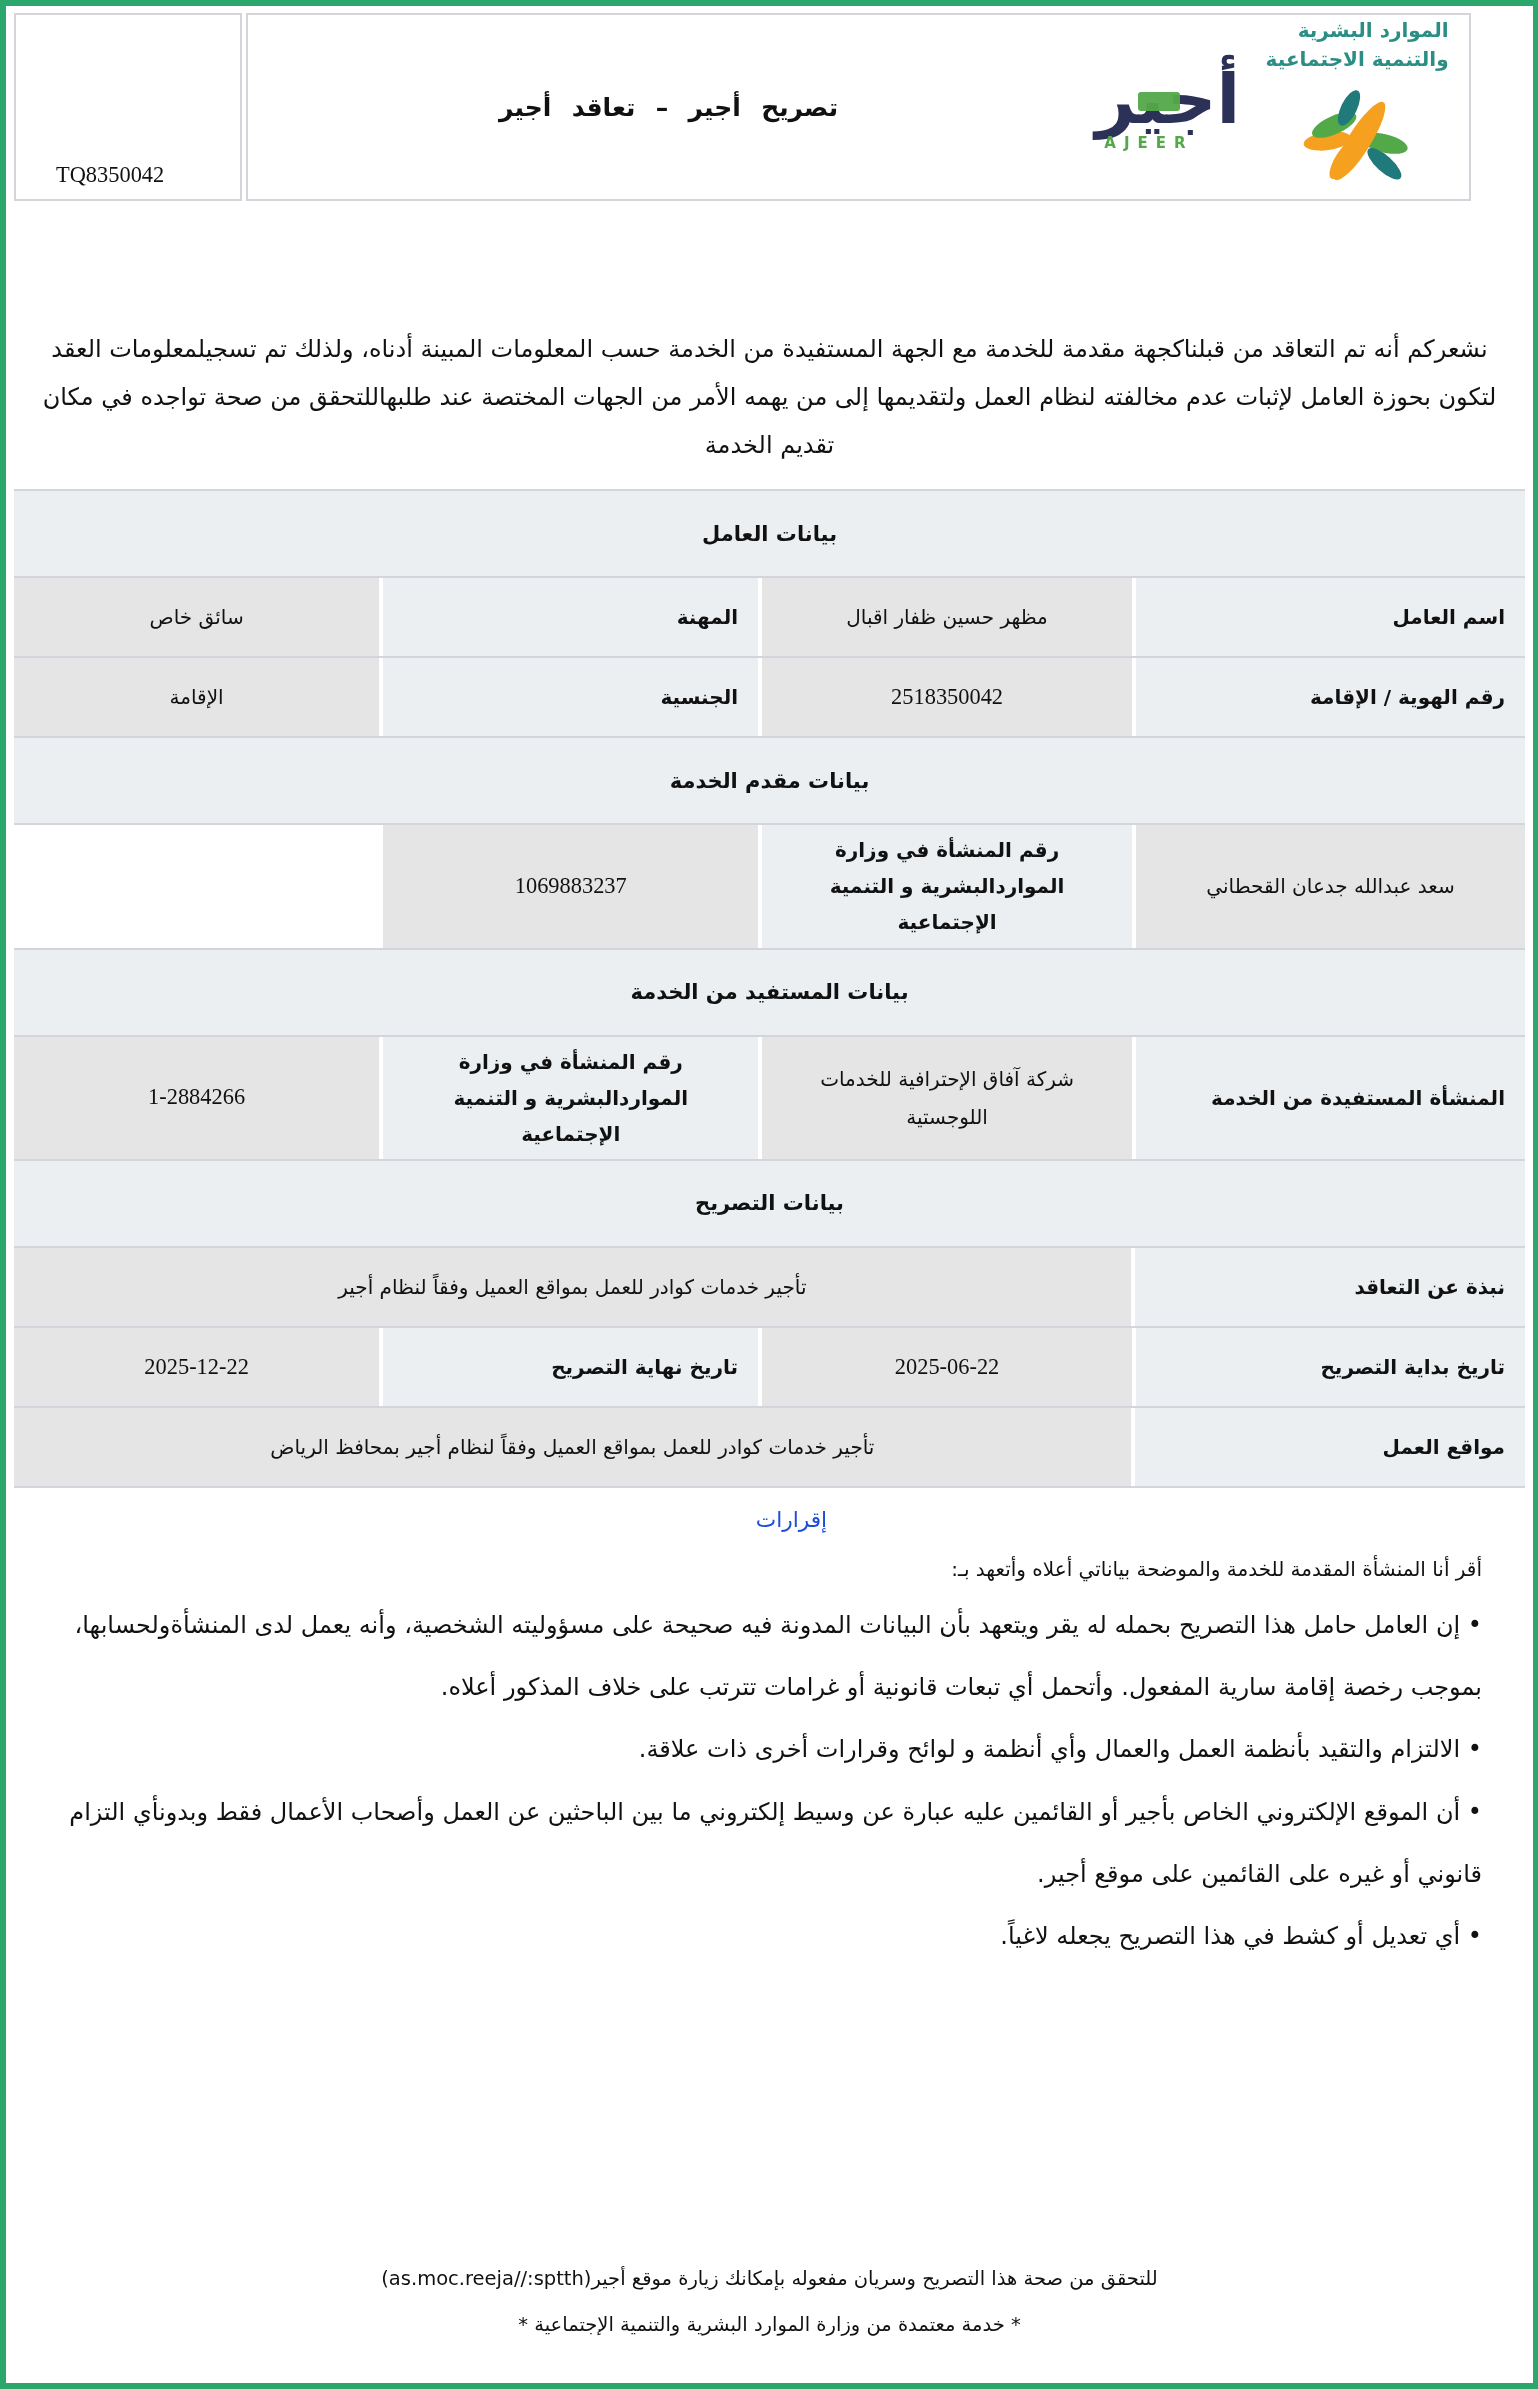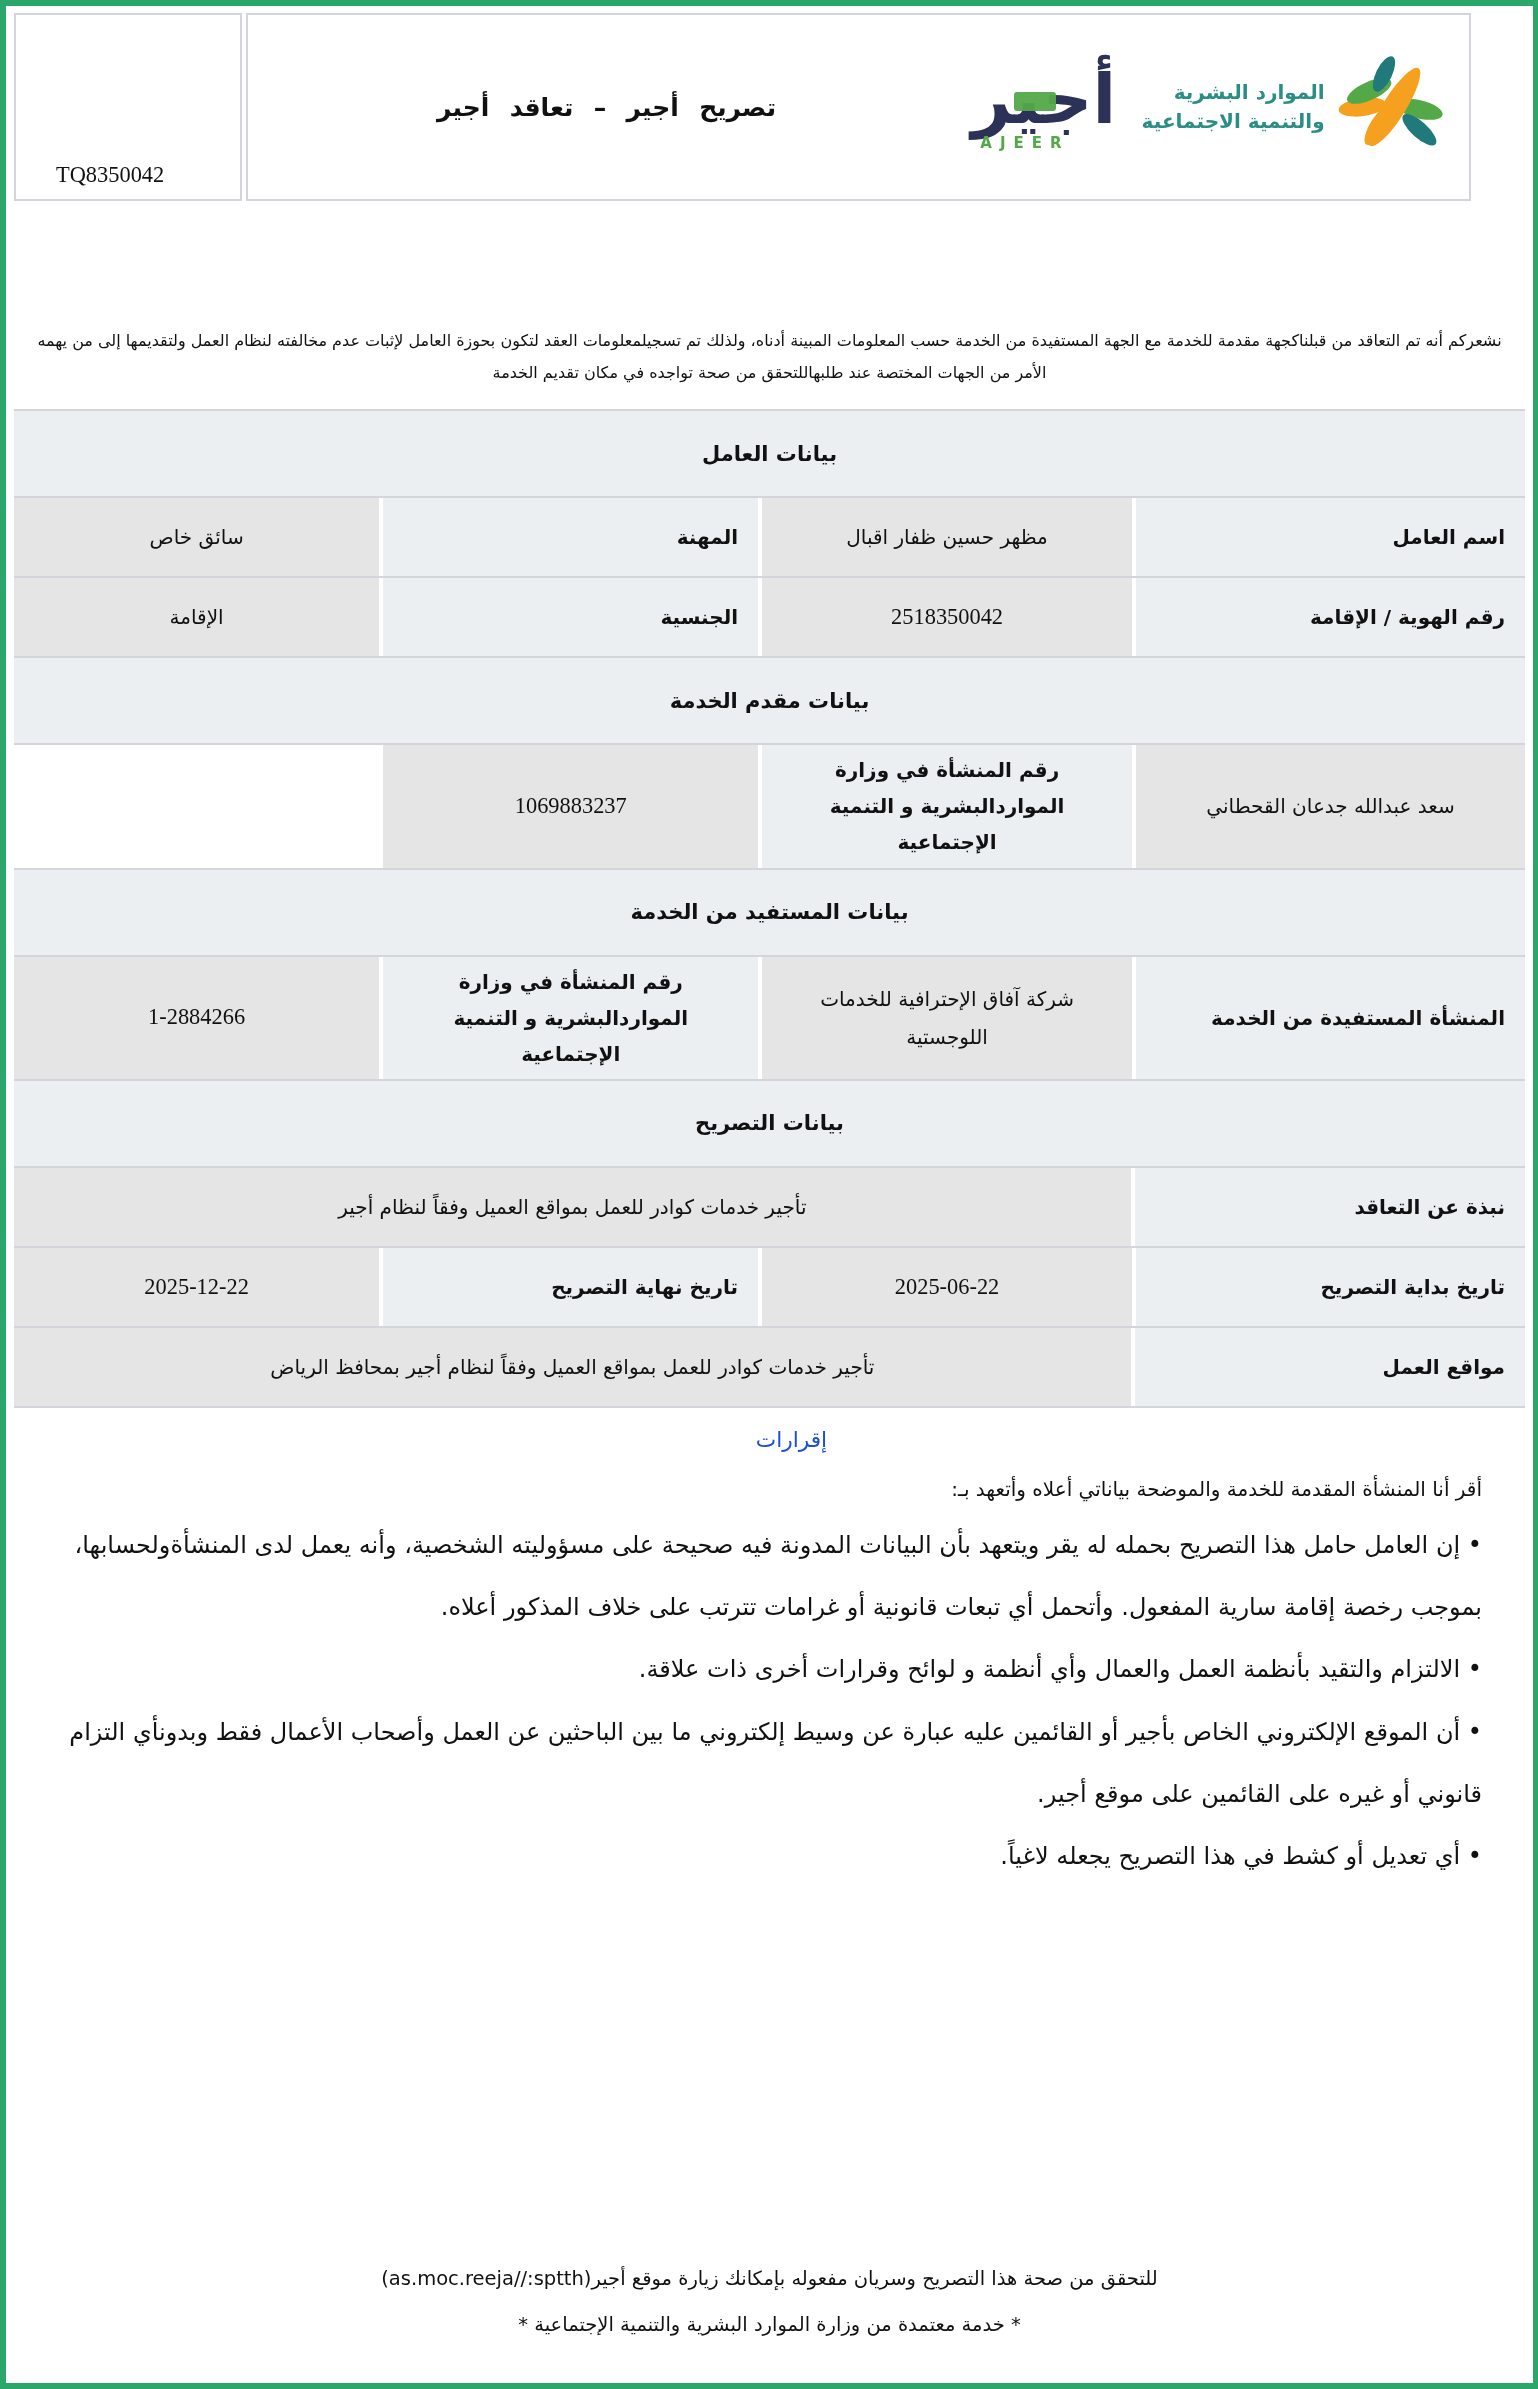--- a/index.html
+++ b/index.html
@@ -25,29 +25,29 @@
   .doc-title {
     flex:1; text-align:center; direction:rtl;
     font-size:25px; font-weight:bold; color:#111; word-spacing:11.6px;
   }
   
   .ajeer { position:relative; width:144px; text-align:left; direction:ltr; }
   .ajeer-ar { font-size:69px; font-weight:bold; color:#2C3157; line-height:1.1; display:block; text-align:center; }
   .ajeer-accent { position:absolute; top:30px; left:42px; width:42px; height:19px; background:#53A948; border-radius:2.9px; opacity:.95; }
   .ajeer-en { display:block; margin-top:-4.3px; padding-left:8.7px; color:#53A948; font-size:15px; font-weight:bold; letter-spacing:8px; }
   
-  .ministry { display:flex; align-items:center; gap:10px; direction:ltr; }
+  .ministry { display:flex; align-items:center; gap:10px; direction:ltr;flex-direction:column; }
   .ministry-text { text-align:right; color:#2A8E85; font-weight:bold; font-size:20px; line-height:1.45; direction:rtl; }
   .emblem { width:114px; height:114px; }
 
   
   .intro {
     direction:rtl; text-align:center;
     margin:124px 29px 0 29px;
-    font-size:16px; color:#111; line-height:2.0;
+    font-size:24px; color:#111; line-height:2.0;
   }
 
   
   .table { margin:20px 8px 0 8px; border-top:2.9px solid #D4D4DC; }
   .sec-h {
     background:#ECEFF1; height:85px;
     display:flex; align-items:center; justify-content:center;
     font-size:21px; font-weight:bold; color:#111;
     border-bottom:2.9px solid #D4D4DC;
   }

